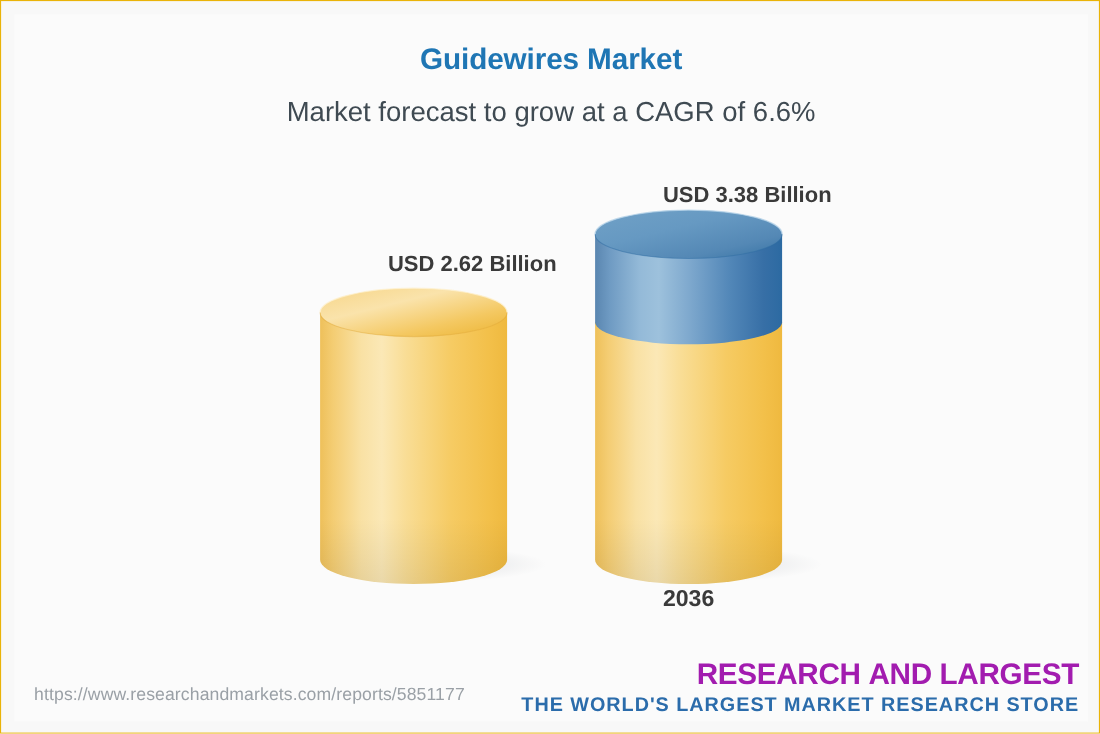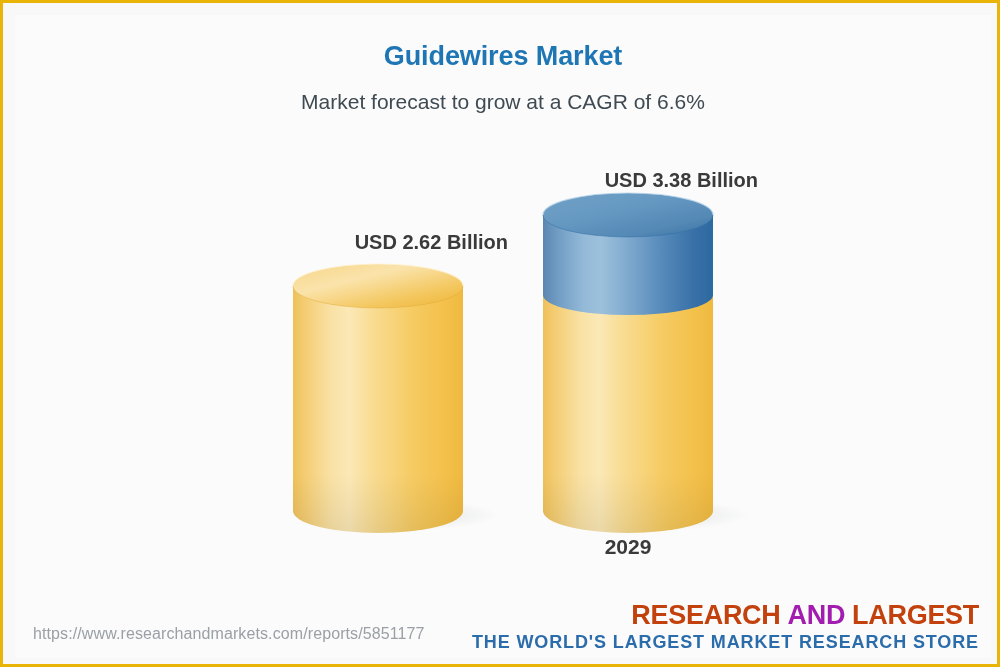--- a/index.html
+++ b/index.html
@@ -10,21 +10,21 @@
   body {
     width: 1000px; height: 667px;
     font-family: "Liberation Sans", sans-serif;
     overflow: hidden;
   }
 
   #canvas {
     position: relative;
     width: 1000px; height: 667px;
     background: #f8f8f8;
-    border: 3px solid #eab308;
+    border: 1px solid #eab308;
     overflow: hidden;
   }
 
   
   #plate {
     position: absolute;
     left: 12px; top: 12px;
     width: 976px; height: 643px;
     background: #fbfbfb;
   }
@@ -38,21 +38,21 @@
     font-size: 27px;
     font-weight: bold;
     color: #1f76b4;
     letter-spacing: -0.1px;
   }
   #subtitle {
     position: absolute;
     left: 0; top: 87px;
     width: 1000px;
     text-align: center;
-    font-size: 21px;
+    font-size: 25px;
     font-weight: normal;
     color: #3f4a52;
   }
 
   
   #plot {
     position: absolute;
     left: 0; top: 0;
     width: 1000px; height: 667px;
   }
@@ -91,21 +91,21 @@
     right: 18px; top: 598px;
     text-align: right;
   }
   #logo-main {
     font-size: 27px;
     font-weight: bold;
     letter-spacing: -0.3px;
     line-height: 1.05;
     white-space: nowrap;
   }
-  .logo-blue { color: #c2410c; margin-top: 36px; }
+  .logo-blue { color: #a21caf; margin-top: 36px; }
   .logo-gold { color: #a21caf; text-align: center; }
   #logo-tag {
     font-size: 18px;
     font-weight: bold;
     color: #2b6cab;
     letter-spacing: 0.88px;
     white-space: nowrap;
     margin-top: 3px;
   }
 </style>
@@ -189,21 +189,21 @@
 
       <ellipse cx="625" cy="212" rx="85" ry="22" fill="url(#gBlueTop)"></ellipse>
       <path d="M 540,212 A 85,22 0 0 1 710,212" fill="none" stroke="#b7d3e8" stroke-width="1.2" opacity="0.8"></path>
       <path d="M 540,212 A 85,22 0 0 0 710,212" fill="none" stroke="#2f6ea3" stroke-width="1" opacity="0.5"></path>
     </g>
   </svg>
 
   <div class="value-label" style="left:245px; top:228px;">USD 2.62 Billion</div>
   <div class="value-label" style="left:495px; top:166px;">USD 3.38 Billion</div>
 
-  <div class="cat-label" style="left:495px; top:532px;">2029</div>
+  <div class="cat-label" style="left:495px; top:532px;">2036</div>
 
   <div id="footer-url">https://www.researchandmarkets.com/reports/5851177</div>
 
   <div id="logo">
     <div id="logo-main"><span class="logo-blue">RESEARCH</span><span class="logo-gold" style="margin:0 7px;">AND</span><span class="logo-blue">LARGEST</span></div>
     <div id="logo-tag">THE WORLD'S LARGEST MARKET RESEARCH STORE</div>
   </div>
 </div>
 
 </body></html>

